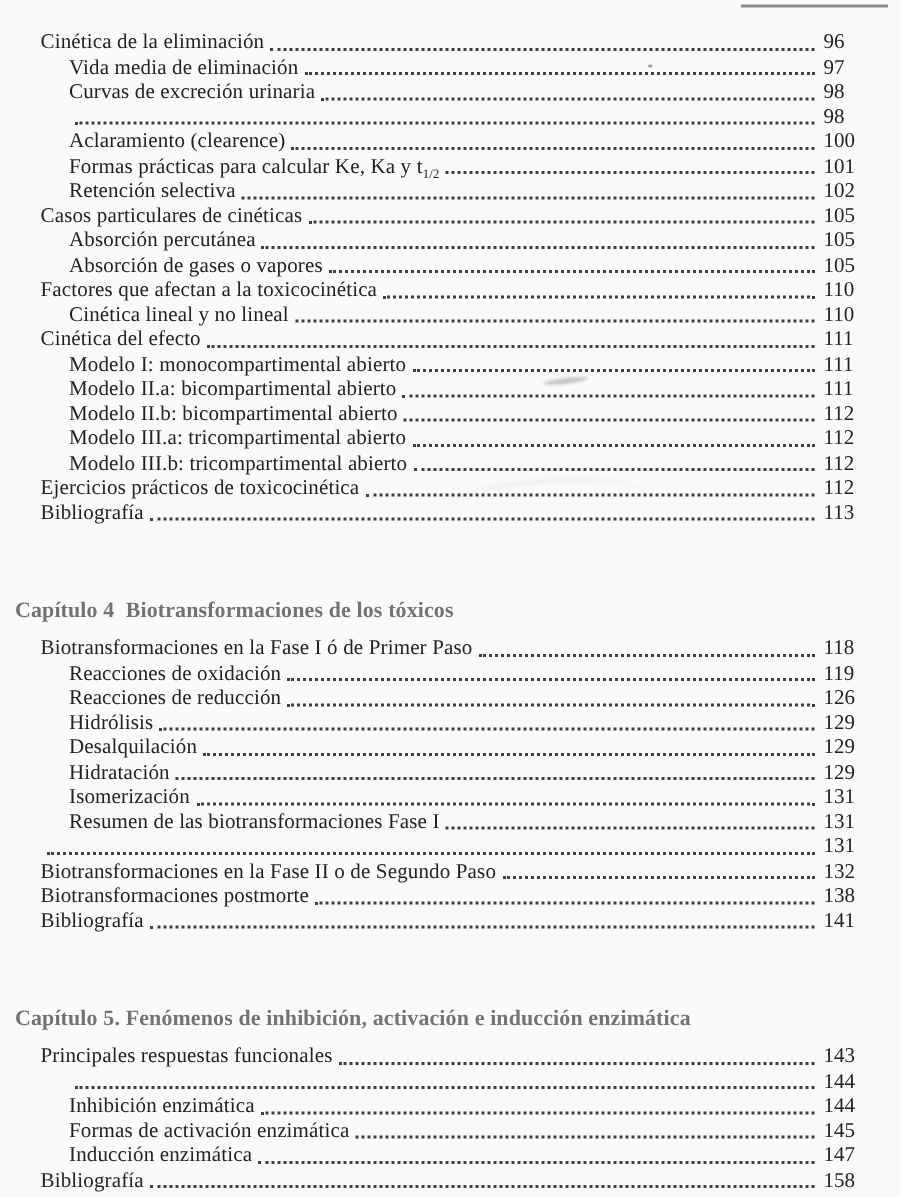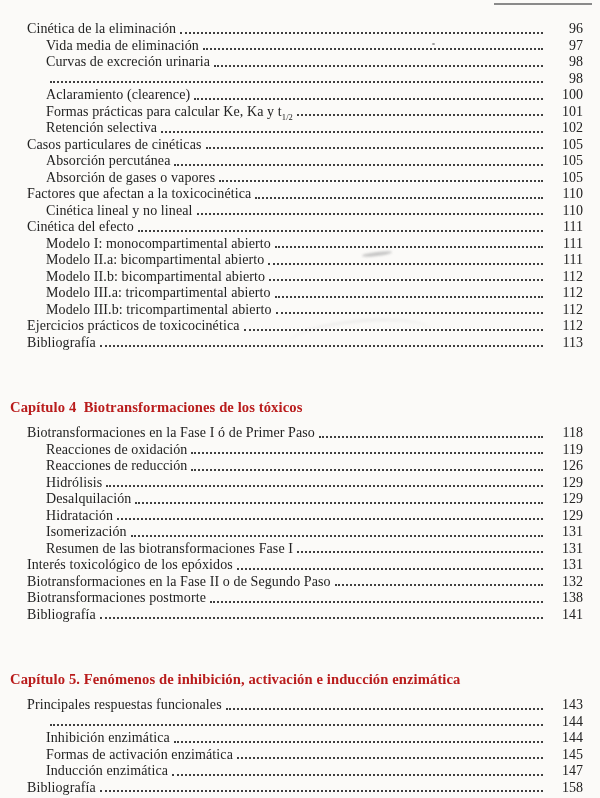--- a/index.html
+++ b/index.html
@@ -13,41 +13,41 @@
   }
   .header-rule {
     position: absolute; top: 3px; left: 494px;
     width: 98px; height: 2px;
     background: #8a8a8a;
   }
   .toc {
     position: absolute; left: 27px; top: 21px; width: 556px;
   }
   .chapter-heading {
-    font-size: 14.6px; font-weight: bold; color: #b91c1c;
+    font-size: 14.6px; font-weight: bold; color: #737373;
     line-height: 19px;
     margin: 47px 0 8px -17px;
     white-space: pre-wrap;
     letter-spacing: 0.1px;
   }
   .row {
     display: flex; align-items: flex-end;
     height: 16.5px; line-height: 16.5px;
     font-size: 14px;
   }
   .row .title { white-space: nowrap; letter-spacing: 0.1px; }
   .row.l2 { padding-left: 19px; }
   .row.l2 .title { }
   .leader {
     flex: 1 1 auto; height: 0; min-width: 8px;
     border-bottom: 2px dotted #3f3f3f;
     margin: 0 6px 4px 4px;
   }
   .pagenum {
-    width: 34px; min-width: 34px; text-align: right;
+    width: 34px; min-width: 34px; text-align: left;
     font-style: normal;
   }
   sub { font-size: 8.5px; line-height: 0; }
   
   .smudge-a {
     position: absolute; left: 362px; top: 252px;
     width: 30px; height: 4px; border-radius: 50%;
     background: #b5b5b5; opacity: .75;
     transform: rotate(-7deg); filter: blur(1px);
   }
@@ -209,21 +209,20 @@
         <span class="title"><span>Isomerización</span></span>
         <span class="leader"></span>
         <span class="pagenum">131</span>
       </div>
       <div class="row l2">
         <span class="title"><span>Resumen de las biotransformaciones Fase I</span></span>
         <span class="leader"></span>
         <span class="pagenum">131</span>
       </div>
       <div class="row l1">
-        <span class="title"><span>Interés toxicológico de los epóxidos</span></span>
         <span class="leader"></span>
         <span class="pagenum">131</span>
       </div>
       <div class="row l1">
         <span class="title"><span>Biotransformaciones en la Fase II o de Segundo Paso</span></span>
         <span class="leader"></span>
         <span class="pagenum">132</span>
       </div>
       <div class="row l1">
         <span class="title"><span>Biotransformaciones postmorte</span></span>

